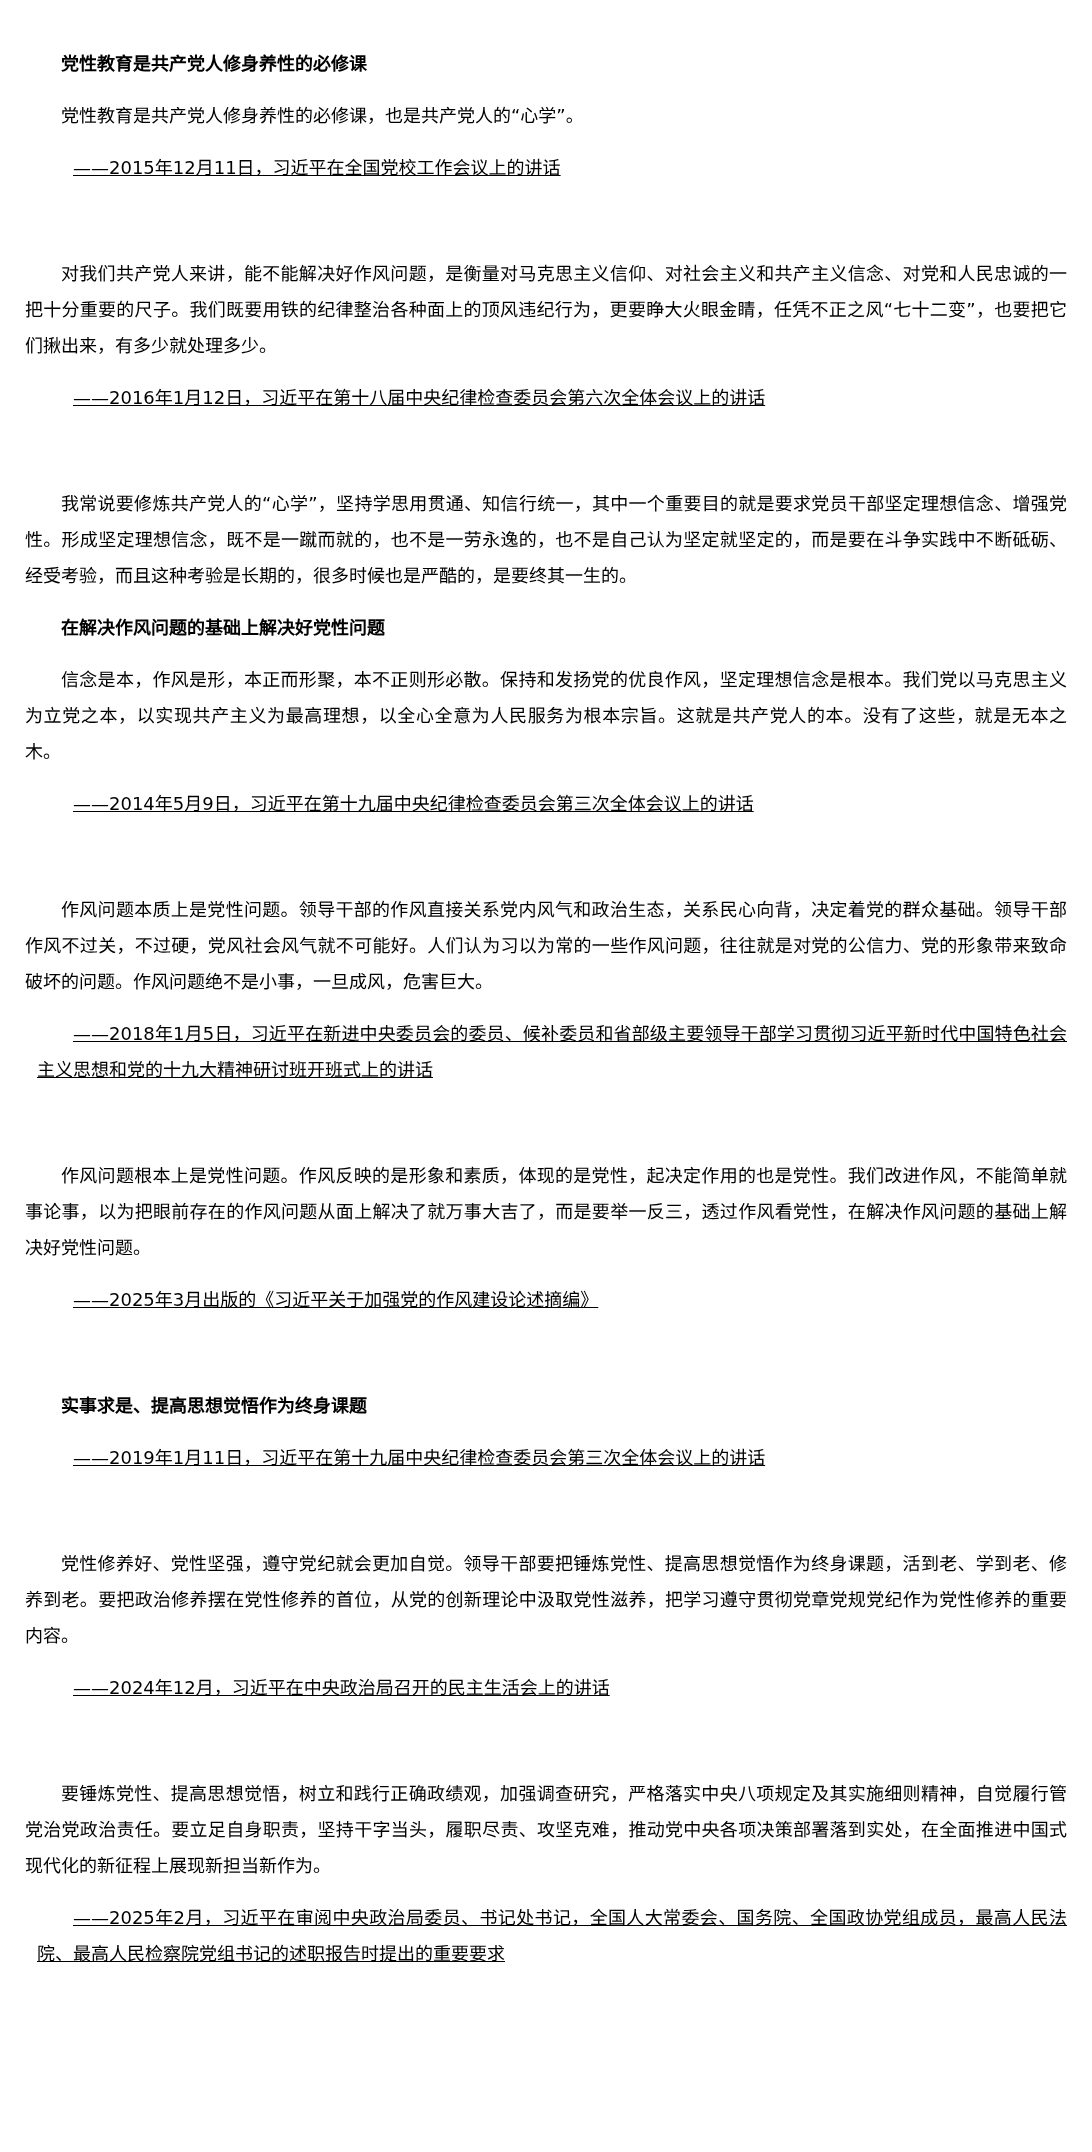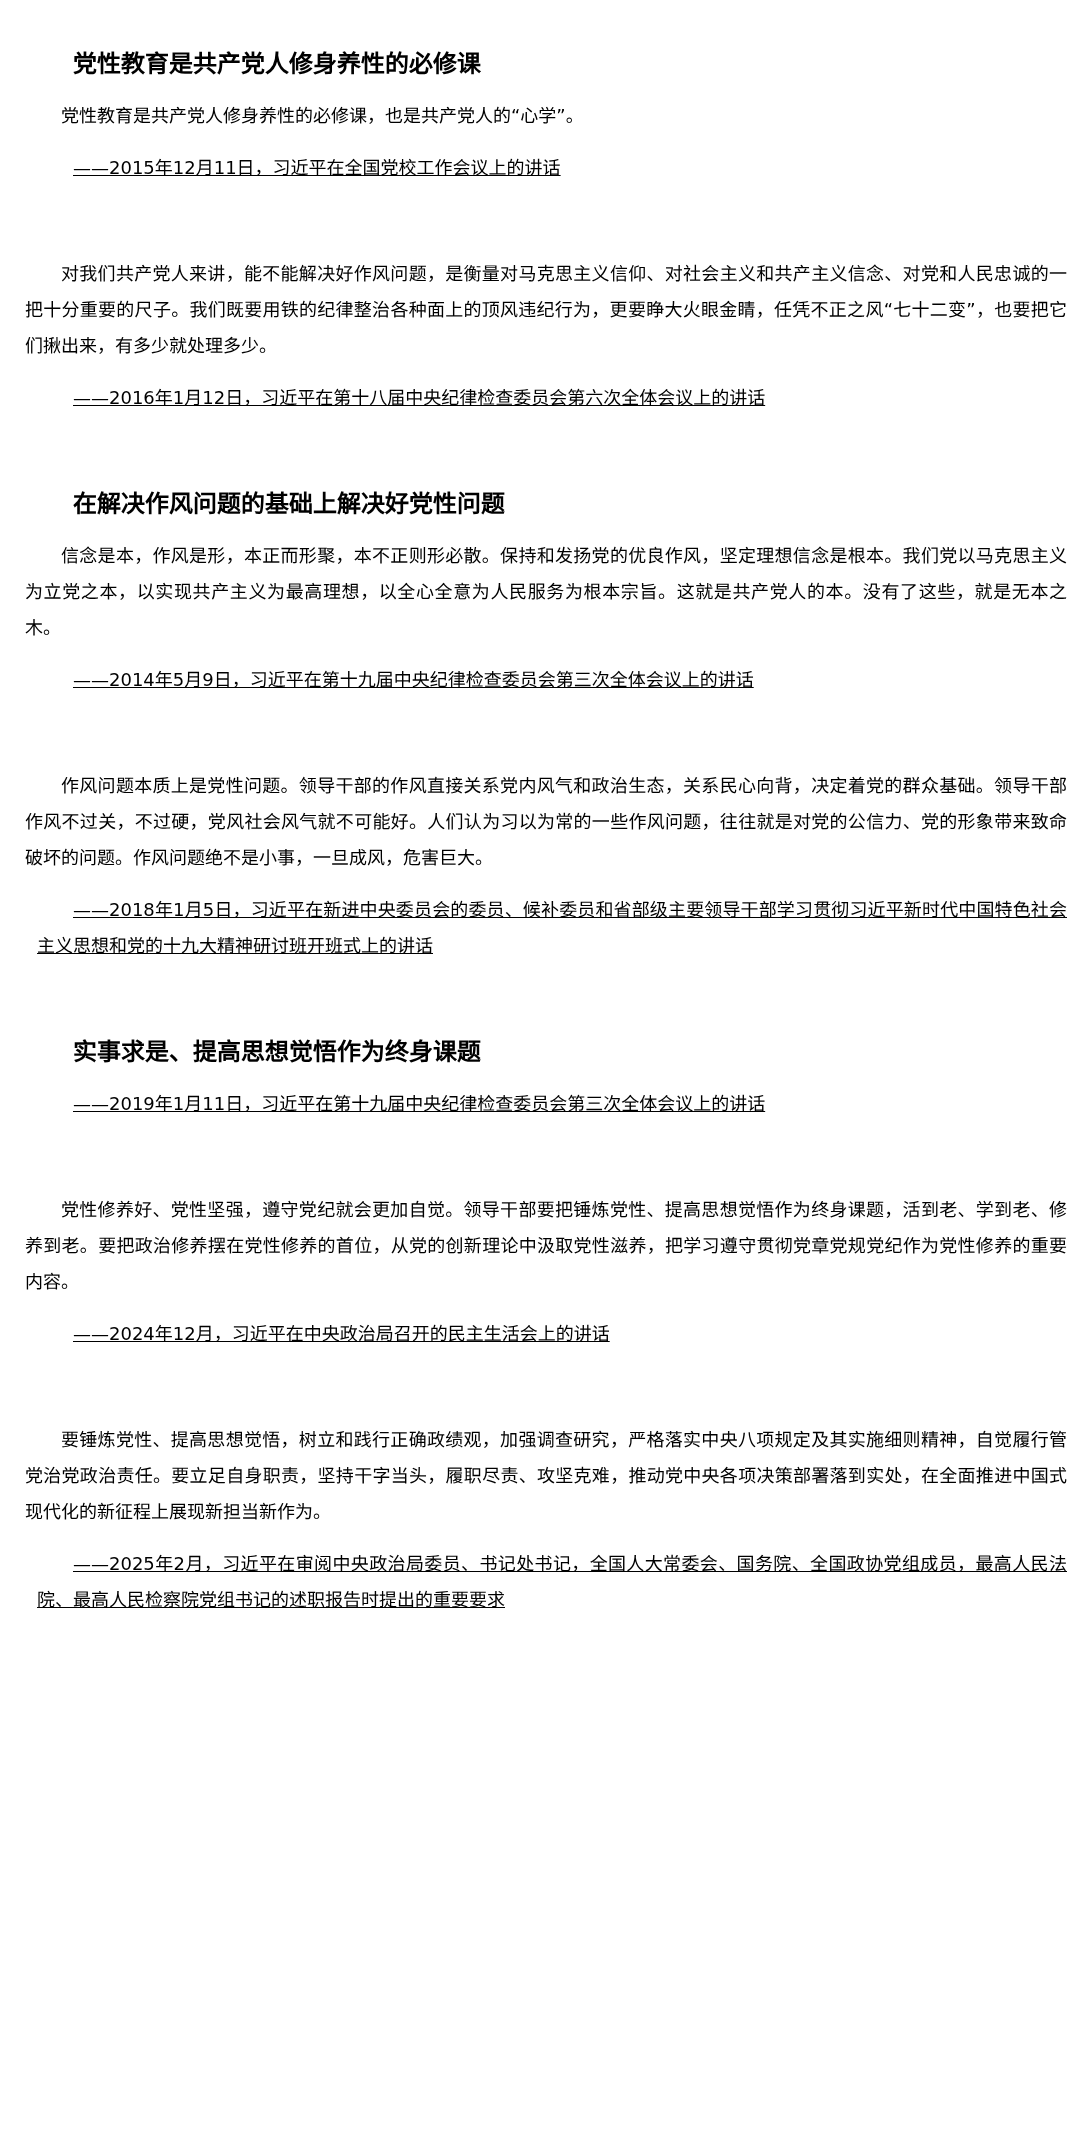--- a/index.html
+++ b/index.html
@@ -11,21 +11,21 @@
     width: 1092px;
     min-height: 2152px;
     box-sizing: border-box;
     padding: 46px 25px 30px 25px;
     font-family: "DejaVu Sans", sans-serif;
     font-size: 18px;
     color: #000000;
   }
   .heading {
     font-weight: bold;
-    font-size: 24px;
+    font-size: 18px;
     line-height: 36px;
     text-indent: 2em;
     margin: 0 0 16px 0;
   }
   .quote {
     line-height: 36px;
     text-indent: 2em;
     margin: 6px 0 16px 0;
     text-align: justify;
   }
@@ -46,32 +46,37 @@
     <h3 class="heading">党性教育是共产党人修身养性的必修课</h3>
     <div>
       <p class="quote">党性教育是共产党人修身养性的必修课，也是共产党人的“心学”。</p>
       <p class="attribution">——2015年12月11日，习近平在全国党校工作会议上的讲话</p>
     </div>
     <div>
       <p class="quote">对我们共产党人来讲，能不能解决好作风问题，是衡量对马克思主义信仰、对社会主义和共产主义信念、对党和人民忠诚的一把十分重要的尺子。我们既要用铁的纪律整治各种面上的顶风违纪行为，更要睁大火眼金睛，任凭不正之风“七十二变”，也要把它们揪出来，有多少就处理多少。</p>
       <p class="attribution">——2016年1月12日，习近平在第十八届中央纪律检查委员会第六次全体会议上的讲话</p>
     </div>
     <div>
+      <p class="quote">我常说要修炼共产党人的“心学”，坚持学思用贯通、知信行统一，其中一个重要目的就是要求党员干部坚定理想信念、增强党性。形成坚定理想信念，既不是一蹴而就的，也不是一劳永逸的，也不是自己认为坚定就坚定的，而是要在斗争实践中不断砥砺、经受考验，而且这种考验是长期的，很多时候也是严酷的，是要终其一生的。</p>
     </div>
   </section>
 
   <section>
     <h3 class="heading">在解决作风问题的基础上解决好党性问题</h3>
     <div>
       <p class="quote">信念是本，作风是形，本正而形聚，本不正则形必散。保持和发扬党的优良作风，坚定理想信念是根本。我们党以马克思主义为立党之本，以实现共产主义为最高理想，以全心全意为人民服务为根本宗旨。这就是共产党人的本。没有了这些，就是无本之木。</p>
       <p class="attribution">——2014年5月9日，习近平在第十九届中央纪律检查委员会第三次全体会议上的讲话</p>
     </div>
     <div>
       <p class="quote">作风问题本质上是党性问题。领导干部的作风直接关系党内风气和政治生态，关系民心向背，决定着党的群众基础。领导干部作风不过关，不过硬，党风社会风气就不可能好。人们认为习以为常的一些作风问题，往往就是对党的公信力、党的形象带来致命破坏的问题。作风问题绝不是小事，一旦成风，危害巨大。</p>
       <p class="attribution">——2018年1月5日，习近平在新进中央委员会的委员、候补委员和省部级主要领导干部学习贯彻习近平新时代中国特色社会主义思想和党的十九大精神研讨班开班式上的讲话</p>
+    </div>
+    <div>
+      <p class="quote">作风问题根本上是党性问题。作风反映的是形象和素质，体现的是党性，起决定作用的也是党性。我们改进作风，不能简单就事论事，以为把眼前存在的作风问题从面上解决了就万事大吉了，而是要举一反三，透过作风看党性，在解决作风问题的基础上解决好党性问题。</p>
+      <p class="attribution">——2025年3月出版的《习近平关于加强党的作风建设论述摘编》</p>
     </div>
   </section>
 
   <section>
     <h3 class="heading">实事求是、提高思想觉悟作为终身课题</h3>
     <div>
       <p class="attribution">——2019年1月11日，习近平在第十九届中央纪律检查委员会第三次全体会议上的讲话</p>
     </div>
     <div>
       <p class="quote">党性修养好、党性坚强，遵守党纪就会更加自觉。领导干部要把锤炼党性、提高思想觉悟作为终身课题，活到老、学到老、修养到老。要把政治修养摆在党性修养的首位，从党的创新理论中汲取党性滋养，把学习遵守贯彻党章党规党纪作为党性修养的重要内容。</p>

